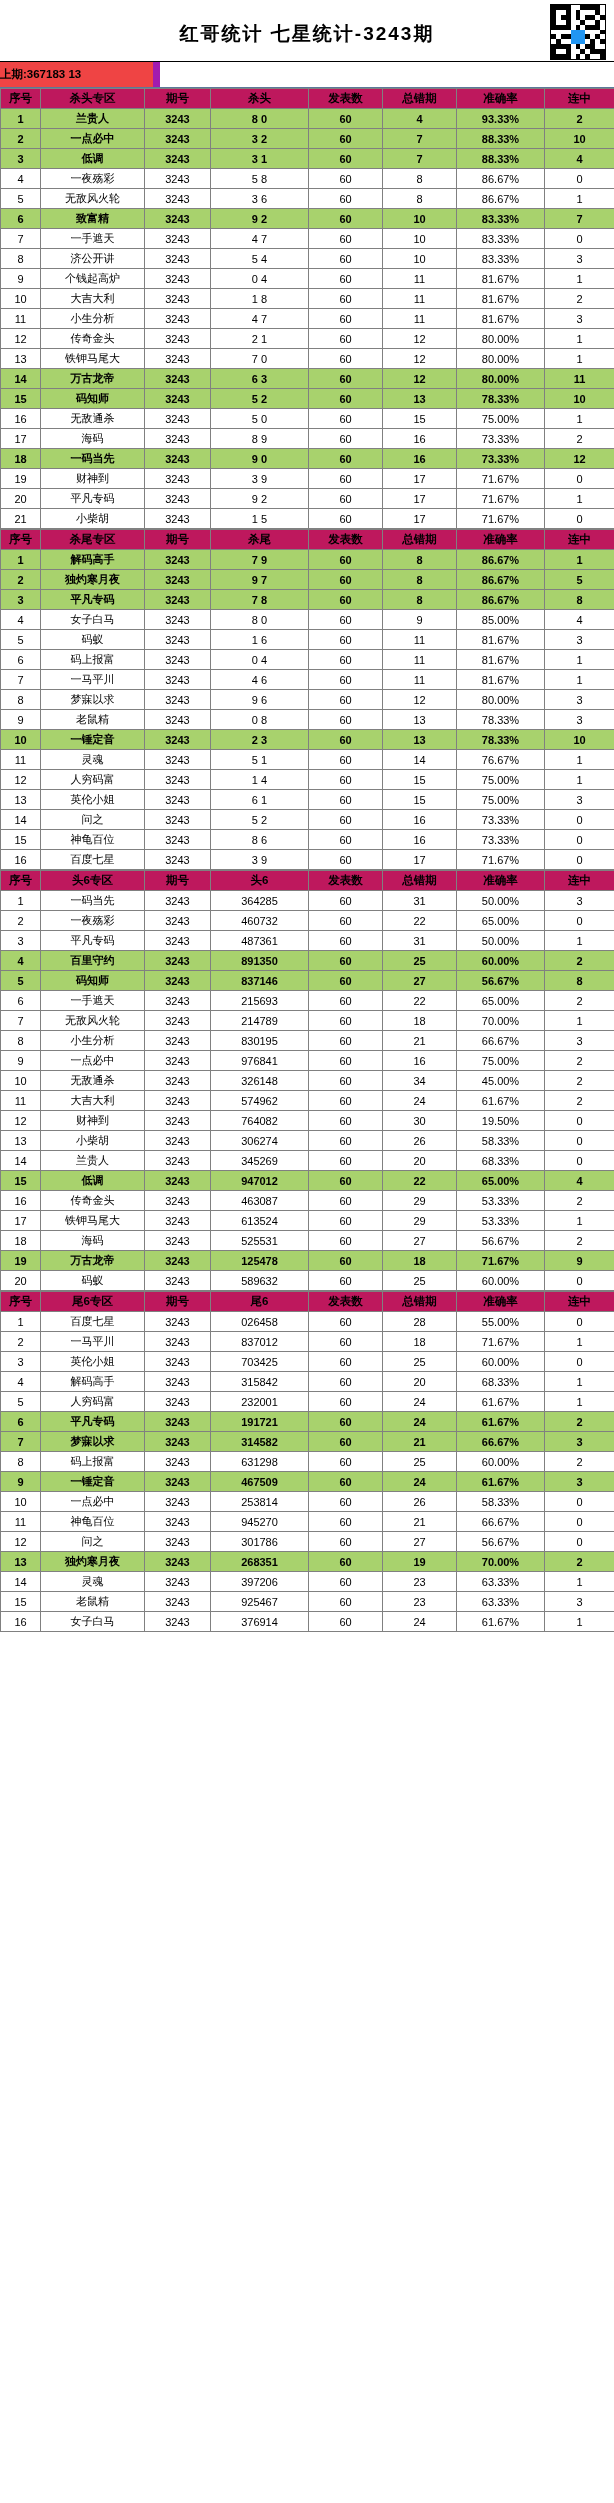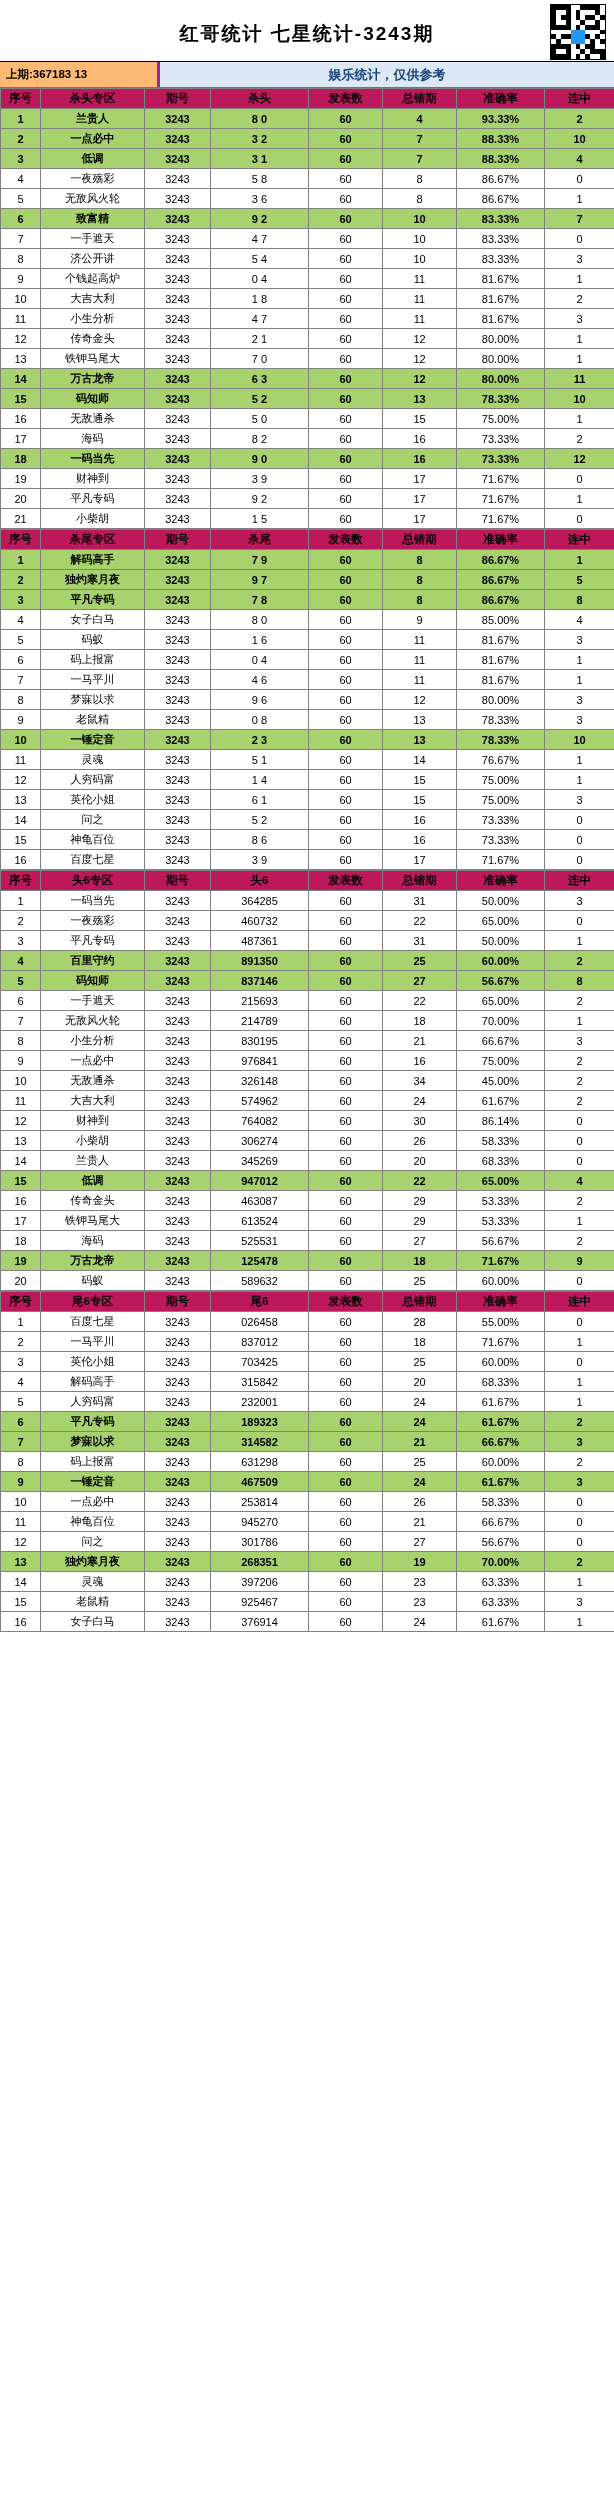--- a/index.html
+++ b/index.html
@@ -49,25 +49,24 @@
   
   .subheader {
     display: flex;
     height: 26px;
     border-bottom: 1px solid #5a7a9a;
   }
   .subheader .left {
     width: 160px;
     display: flex;
     align-items: center;
-    padding-left: 6px;
     font-size: 11.5px;
     font-weight: bold;
-    border-right: 3px solid #a21caf;
-    background: #fdba74;
+    border-right: 7px solid #a21caf;
+    background: #ef4444;
   }
   .subheader .right {
     flex: 1;
     display: flex;
     align-items: center;
     justify-content: center;
     font-size: 13px;
     font-weight: bold;
     color: #16407a;
     background: #dce9f5;
@@ -232,21 +231,20 @@
         <i class="w"></i>
         <i></i>
         <i class="w"></i>
         <i class="w"></i>
         <i></i>
     </div>
   </div>
 
   <div class="subheader">
     <div class="left">上期:367183  13</div>
-    <div class="right">娱乐统计，仅供参考</div>
   </div>
 
   <table>
     <colgroup>
         <col class="c0">
         <col class="c1">
         <col class="c2">
         <col class="c3">
         <col class="c4">
         <col class="c5">
@@ -423,21 +421,21 @@
           <td>5 0</td>
           <td>60</td>
           <td>15</td>
           <td>75.00%</td>
           <td>1</td>
         </tr>
         <tr>
           <td>17</td>
           <td class="name">海码</td>
           <td>3243</td>
-          <td>8 2</td>
+          <td>8 9</td>
           <td>60</td>
           <td>16</td>
           <td>73.33%</td>
           <td>2</td>
         </tr>
         <tr class="hl">
           <td>18</td>
           <td class="name">一码当先</td>
           <td>3243</td>
           <td>9 0</td>
@@ -800,21 +798,21 @@
           <td>61.67%</td>
           <td>2</td>
         </tr>
         <tr>
           <td>12</td>
           <td class="name">财神到</td>
           <td>3243</td>
           <td>764082</td>
           <td>60</td>
           <td>30</td>
-          <td>86.14%</td>
+          <td>19.50%</td>
           <td>0</td>
         </tr>
         <tr>
           <td>13</td>
           <td class="name">小柴胡</td>
           <td>3243</td>
           <td>306274</td>
           <td>60</td>
           <td>26</td>
           <td>58.33%</td>
@@ -964,21 +962,21 @@
           <td>232001</td>
           <td>60</td>
           <td>24</td>
           <td>61.67%</td>
           <td>1</td>
         </tr>
         <tr class="hl">
           <td>6</td>
           <td class="name">平凡专码</td>
           <td>3243</td>
-          <td>189323</td>
+          <td>191721</td>
           <td>60</td>
           <td>24</td>
           <td>61.67%</td>
           <td>2</td>
         </tr>
         <tr class="hl">
           <td>7</td>
           <td class="name">梦寐以求</td>
           <td>3243</td>
           <td>314582</td>

